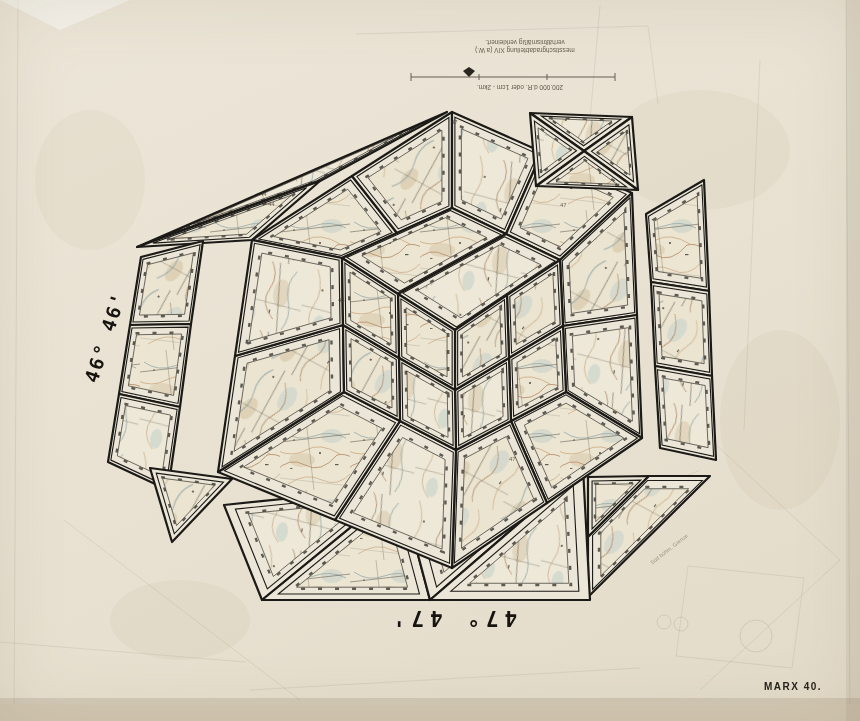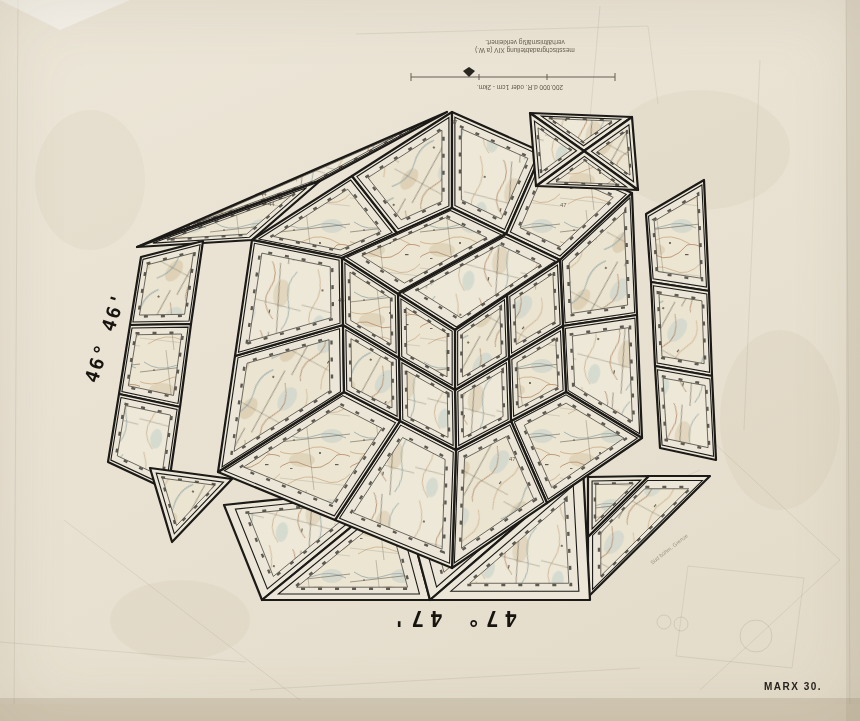--- a/index.html
+++ b/index.html
@@ -372,14 +372,14 @@
       <line x1="212" y1="7" x2="212" y2="15"></line>
     </g>
     <path d="M60,5 l6,6 l6,-6 l-6,-4 Z" fill="#2a2620"></path>
   </svg>
   <div class="lbl" id="scale-caption">200.000 d.R. oder 1cm - 2km.</div>
 
   <div class="lbl coord" id="left-coord">46° 46'</div>
   <div class="lbl coord" id="bottom-coord">47° 47'</div>
 
   <div class="lbl" id="pencil-note">Süd böhm. Grenze</div>
-  <div class="lbl" id="signature">MARX 30.</div>
+  <div class="lbl" id="signature">MARX 40.</div>
 </div>
 
 </body></html>

